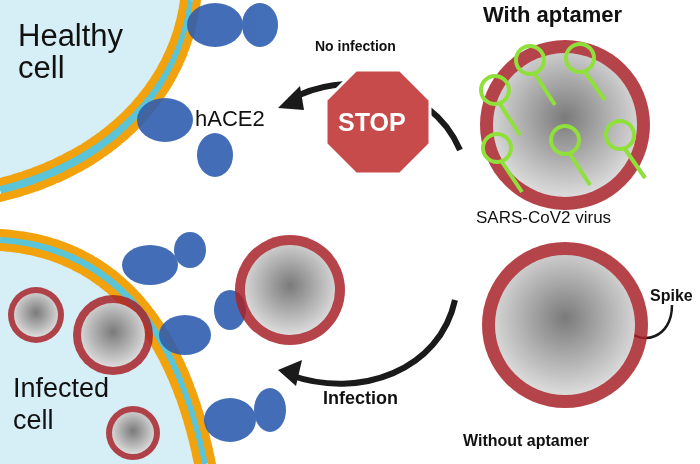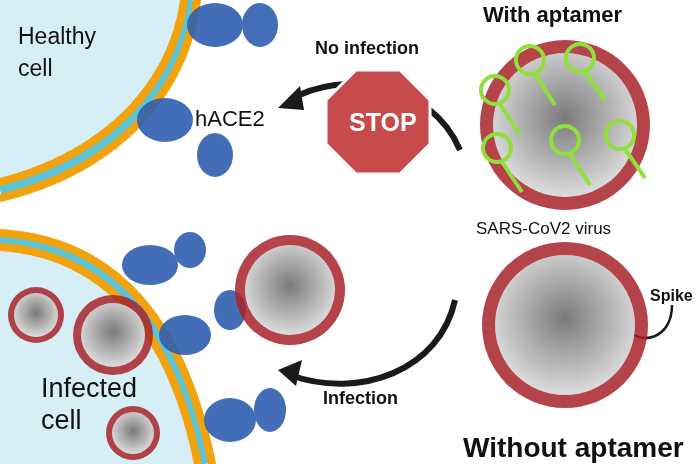--- a/index.html
+++ b/index.html
@@ -90,28 +90,28 @@
   <g>
     <circle cx="36" cy="315" r="28" fill="#a8232a" opacity="0.85"></circle>
       <circle cx="36" cy="315" r="22" fill="url(#vg)"></circle>
     <circle cx="113" cy="335" r="40" fill="#a8232a" opacity="0.85"></circle>
       <circle cx="113" cy="335" r="32" fill="url(#vg)"></circle>
     <circle cx="133" cy="433" r="27" fill="#a8232a" opacity="0.85"></circle>
       <circle cx="133" cy="433" r="21" fill="url(#vg)"></circle>
   </g>
 </svg>
 
-<div class="lbl" style="left:18px;top:20px;font-size:23px;line-height:32px;">
+<div class="lbl" style="left:18px;top:20px;font-size:31px;line-height:32px;">
   <div>Healthy</div>
   <div>cell</div>
 </div>
-<div class="lbl" style="left:13px;top:372px;font-size:27px;line-height:32px;margin-left:28px;">
+<div class="lbl" style="left:13px;top:372px;font-size:27px;line-height:32px;">
   <div>Infected</div>
   <div>cell</div>
 </div>
 <div class="lbl" style="left:195px;top:106px;font-size:22px;">hACE2</div>
-<div class="lbl bold" style="left:315px;top:38px;font-size:18px;">No infection</div>
+<div class="lbl bold" style="left:315px;top:38px;font-size:14px;">No infection</div>
 <div class="lbl bold" style="left:323px;top:388px;font-size:18px;">Infection</div>
-<div class="lbl bold" style="left:338px;top:108px;font-size:25px;color:#fff;margin-left:11px;">STOP</div>
+<div class="lbl bold" style="left:338px;top:108px;font-size:25px;color:#fff;">STOP</div>
 <div class="lbl bold" style="left:483px;top:2px;font-size:22px;">With aptamer</div>
-<div class="lbl bold" style="left:463px;top:432px;font-size:28px;">Without aptamer</div>
-<div class="lbl" style="left:476px;top:219px;font-size:17px;">SARS-CoV2 virus</div>
+<div class="lbl bold" style="left:463px;top:432px;font-size:16px;">Without aptamer</div>
+<div class="lbl" style="left:476px;top:208px;font-size:17px;">SARS-CoV2 virus</div>
 <div class="lbl" style="left:650px;top:287px;font-size:16px;font-weight:bold;">Spike</div>
 
 </body></html>

